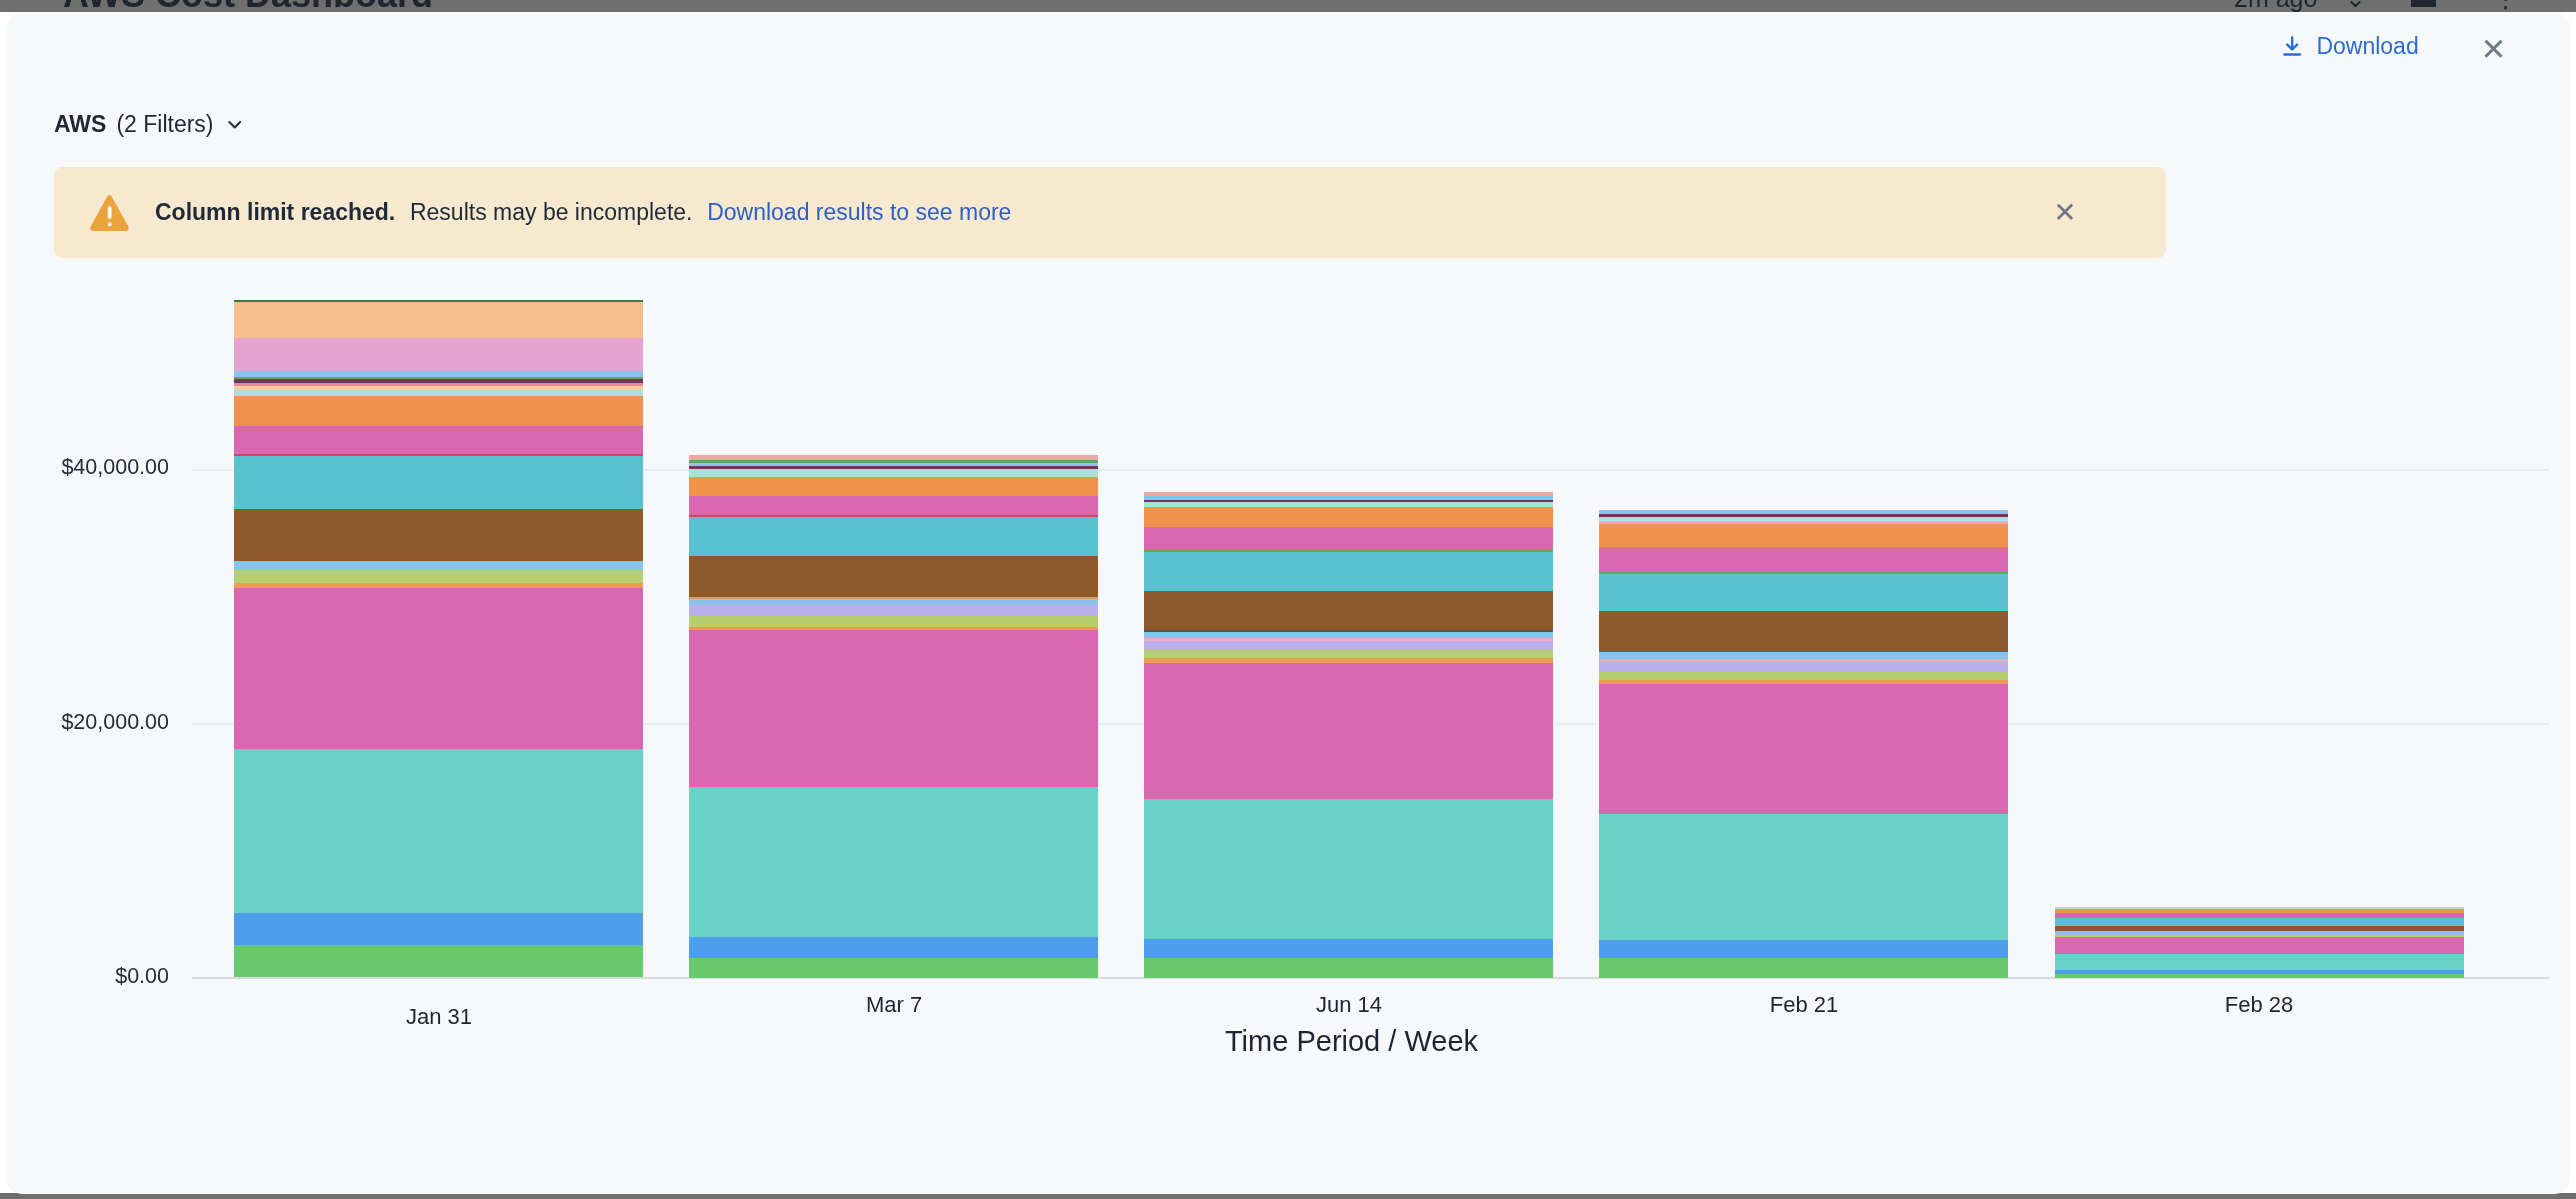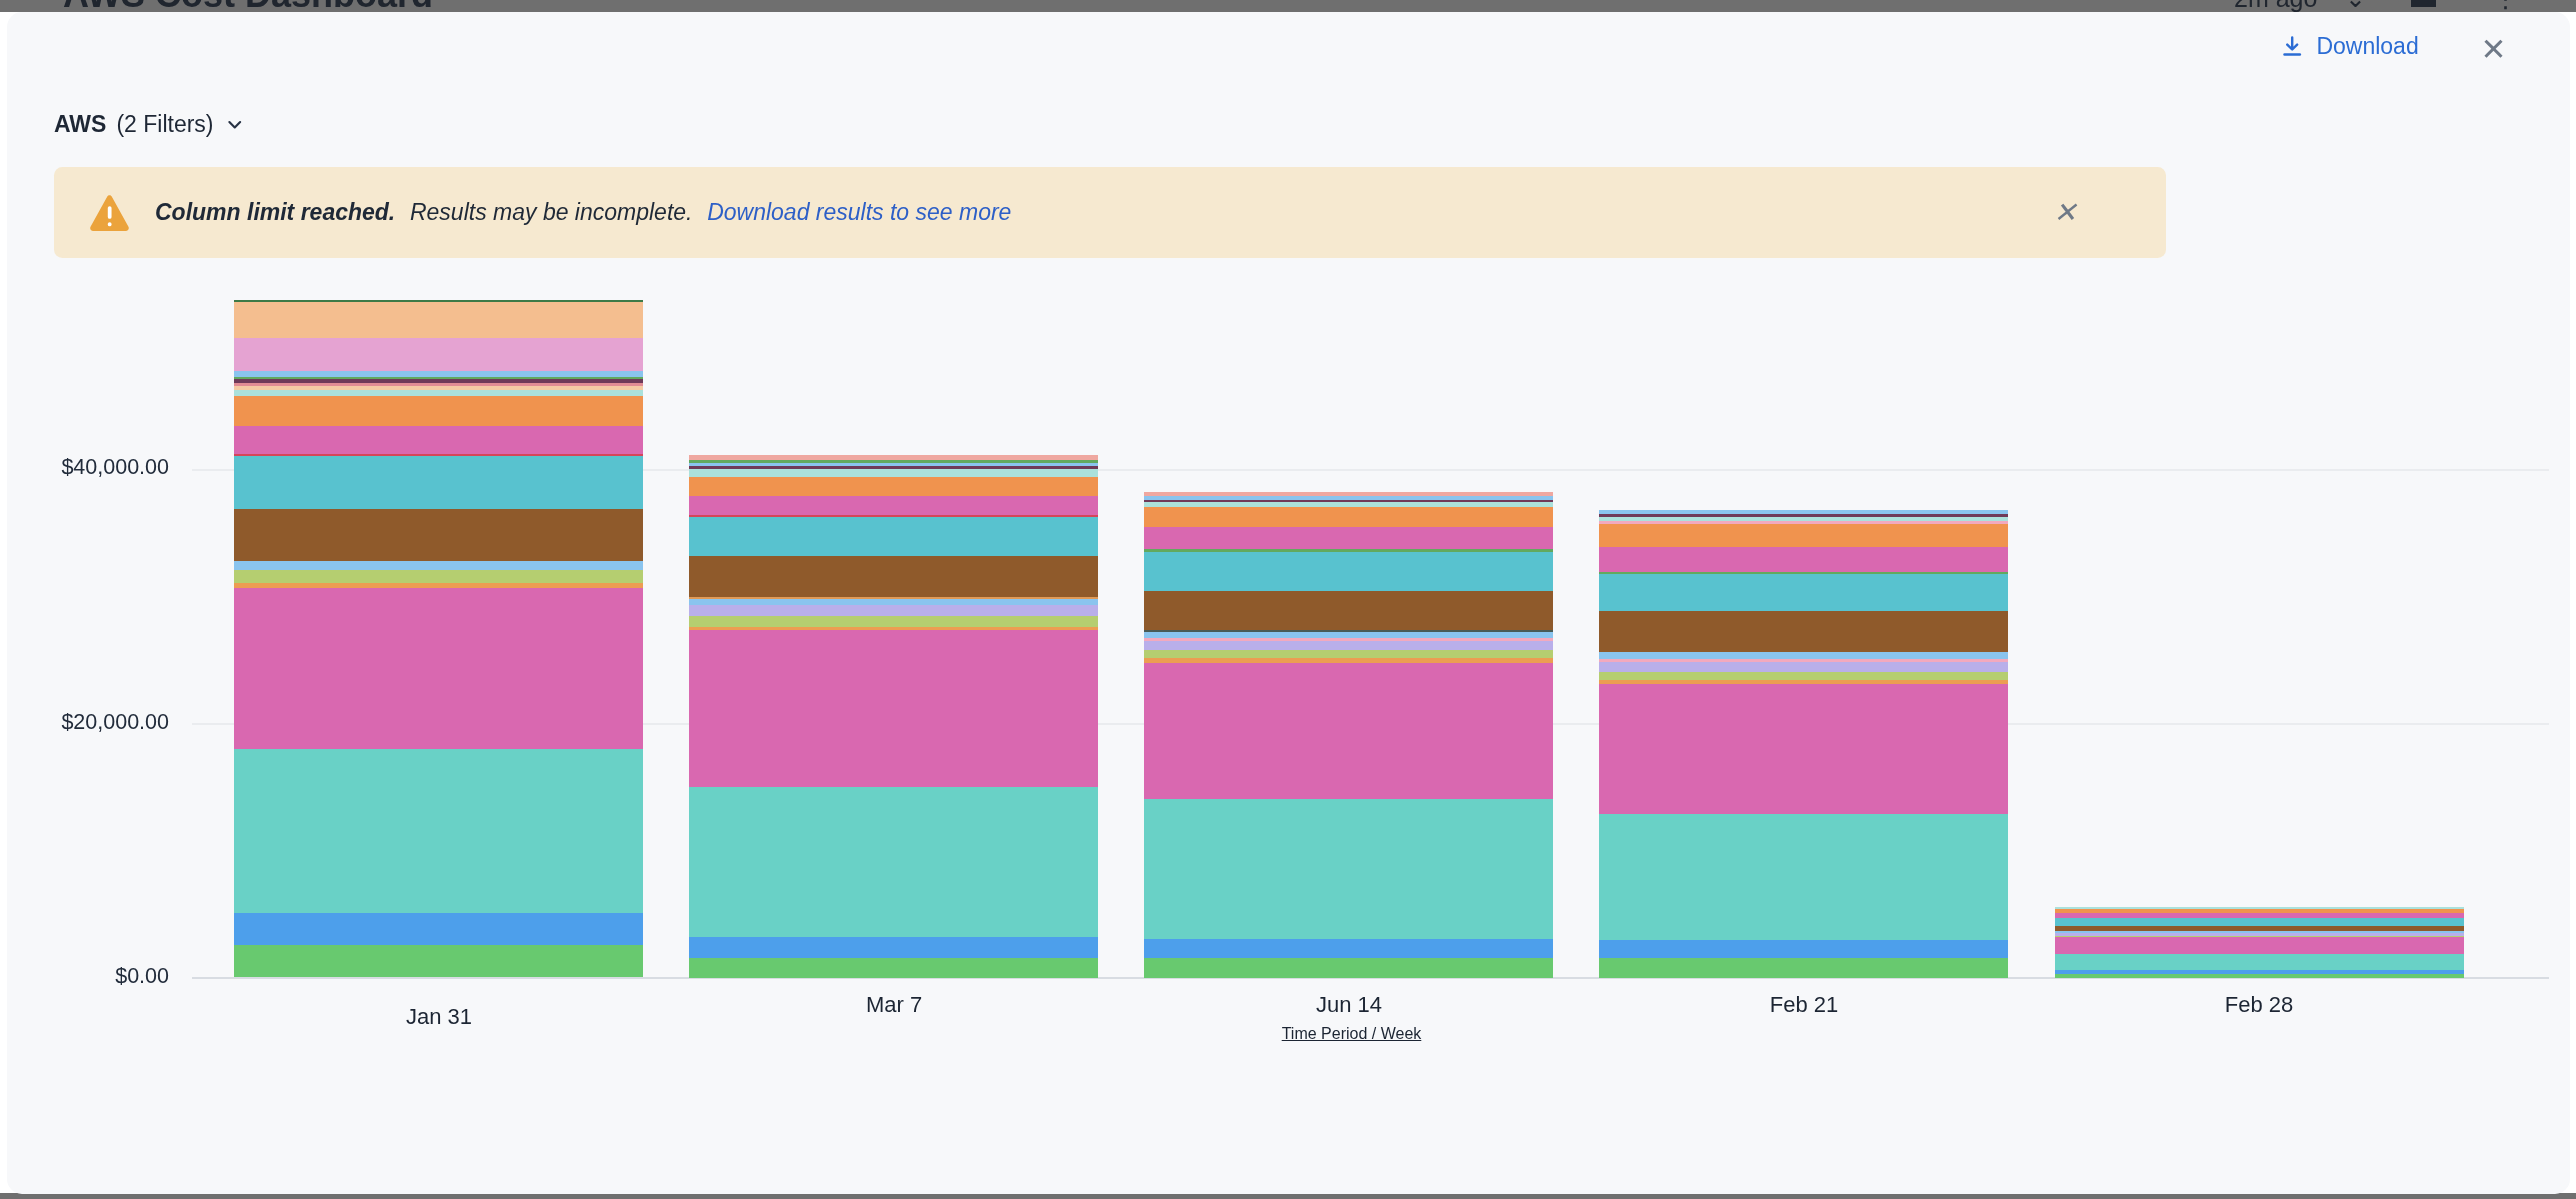--- a/index.html
+++ b/index.html
@@ -43,39 +43,39 @@
   .seg-divider { width:1.7px; background:#C9CFDA; }
 
   .download-btn { position:absolute; left:2279px; top:33px; display:flex; align-items:center;
                   gap:11px; color:#2B6CD4; font-size:23px; cursor:pointer; }
   .modal-close { position:absolute; left:2472px; top:28px; width:43px; height:43px;
                  display:flex; align-items:center; justify-content:center;
                  color:#6F7987; font-size:31px; cursor:pointer; line-height:1; }
 
   
   .banner { position:absolute; left:54px; top:167px; width:2112px; height:91px;
-            background:#F6E9D0; border-radius:8.3px; display:flex; align-items:center;font-style:italic; }
+            background:#F6E9D0; border-radius:8.3px; display:flex; align-items:center; }
   .warn-icon { margin-left:35px; width:41px; height:38px; flex:0 0 auto; }
   .banner-text { margin-left:25px; font-size:23px; color:#1F2937; white-space:nowrap; }
   .banner-bold { font-weight:700; }
   .banner-msg { margin-left:8.3px; }
   .banner-link { margin-left:8.3px; color:#2D5FC7; cursor:pointer; }
   .banner-close { position:absolute; right:76px; top:0; height:91px; width:50px;
                   display:flex; align-items:center; justify-content:center;
                   color:#6F7987; font-size:28px; cursor:pointer; }
 
   
   #chart-layer { position:absolute; left:0; top:0; width:2576px; height:1200px; }
   .gridline { position:absolute; height:1.7px; }
   .y-tick-label { position:absolute; left:0; width:169px; text-align:right;
                   font-size:21.5px; color:#222C3B; }
   .bar { position:absolute; display:flex; flex-direction:column-reverse; }
   .bar-seg { width:100%; }
   .x-label { position:absolute; text-align:center; font-size:22px; color:#1C2533; }
-  .axis-title { position:absolute; text-align:center; font-size:16px; color:#1C2533;text-decoration:underline; }
+  .axis-title { position:absolute; text-align:center; font-size:29px; color:#1C2533; }
 </style>
 </head>
 <body>
 
 <div class="backdrop-top">
   <span class="bd-page-title">AWS Cost Dashboard</span>
   <span class="bd-meta bd-updated">2m ago</span>
   <span class="bd-meta bd-chevron">⌄</span>
   <span class="bd-meta bd-minimize">▬</span>
   <span class="bd-meta bd-kebab">⋮</span>

